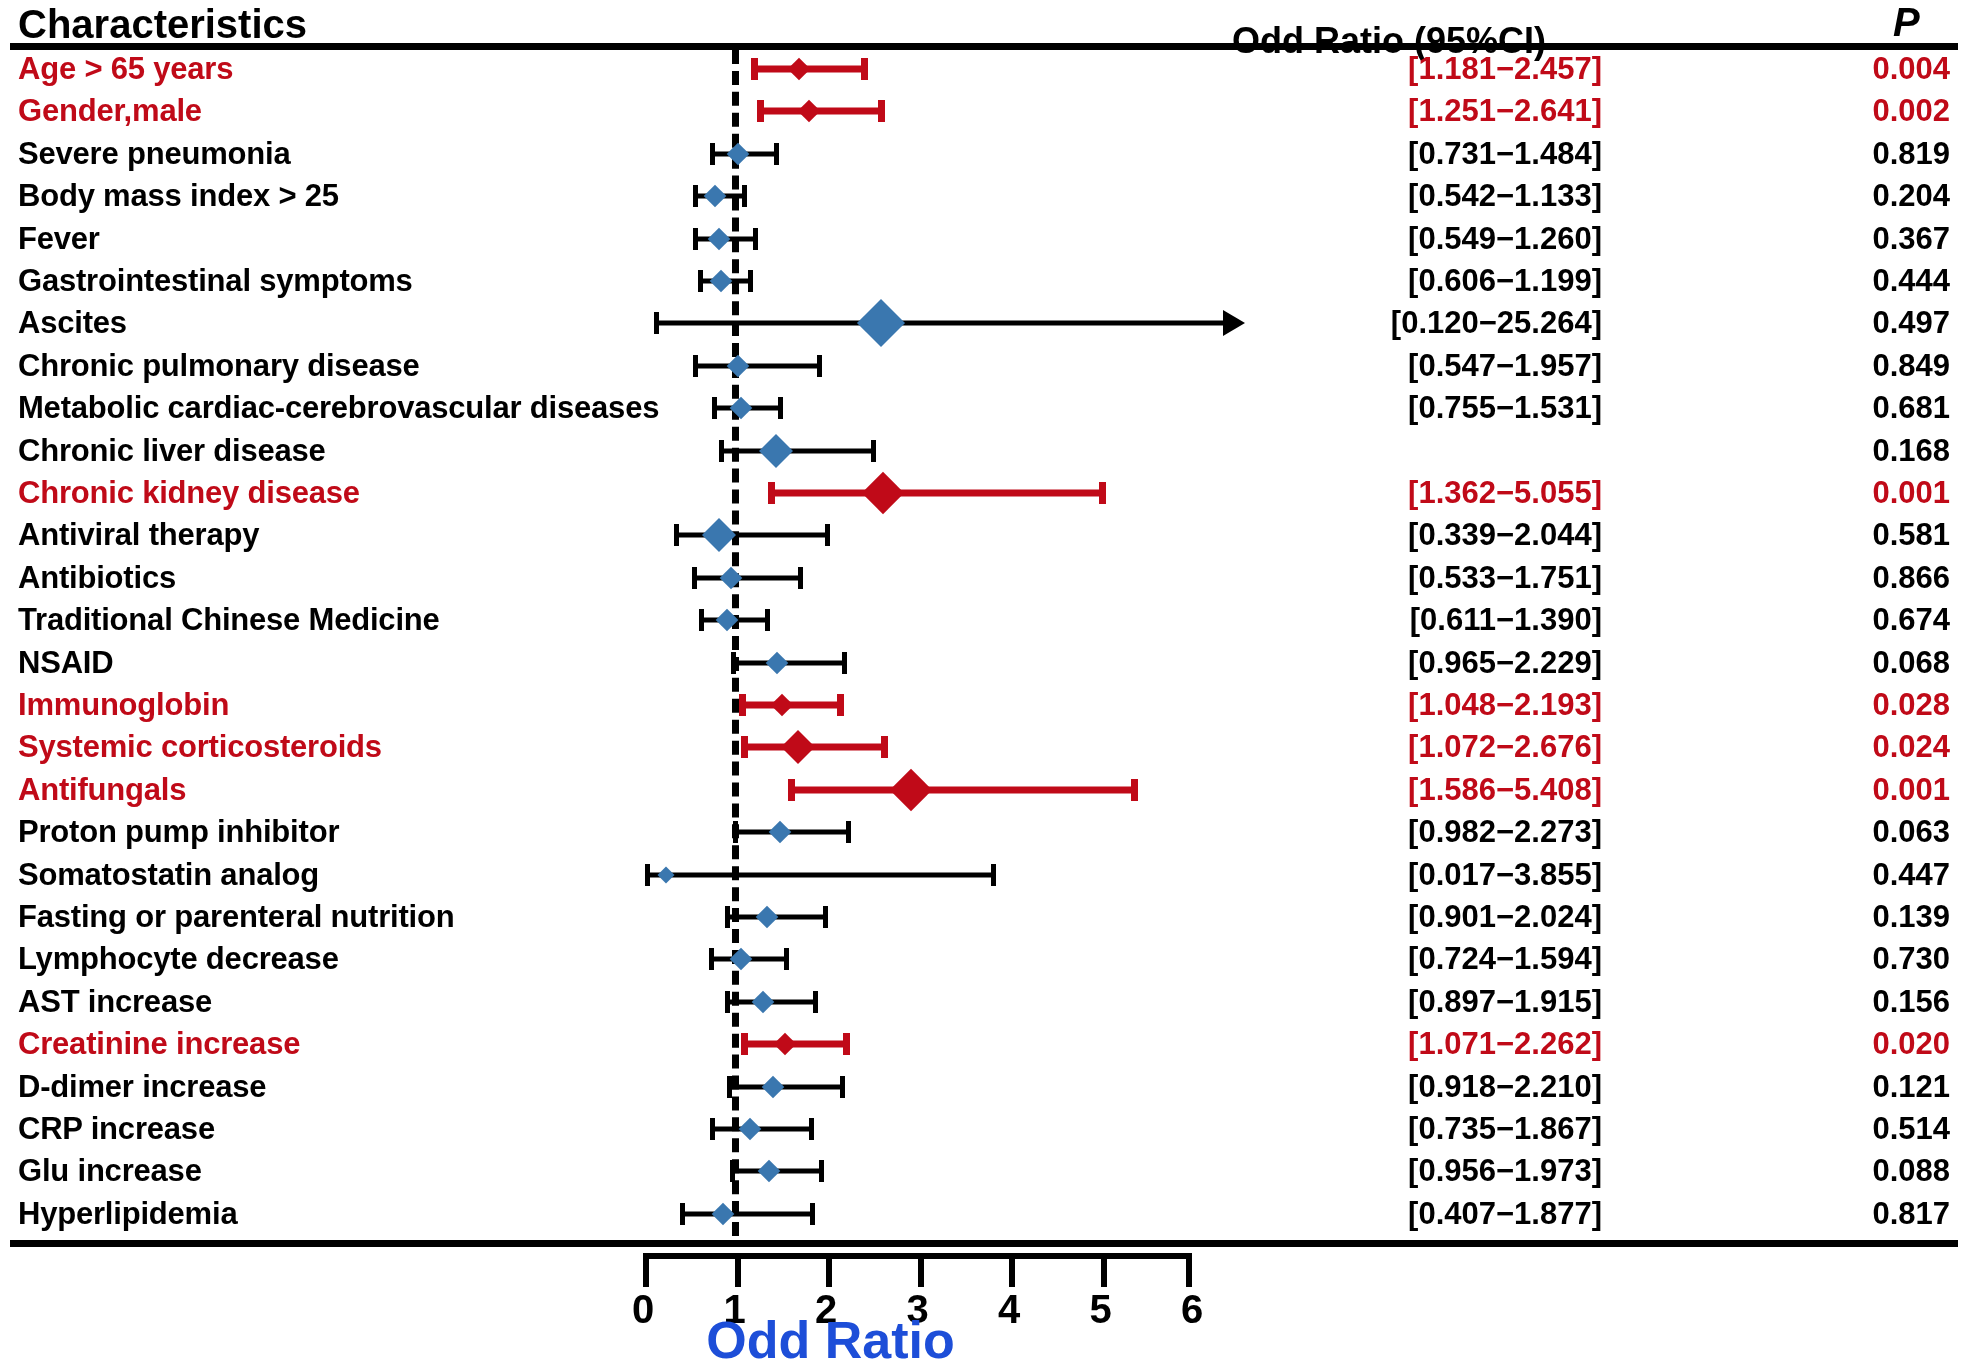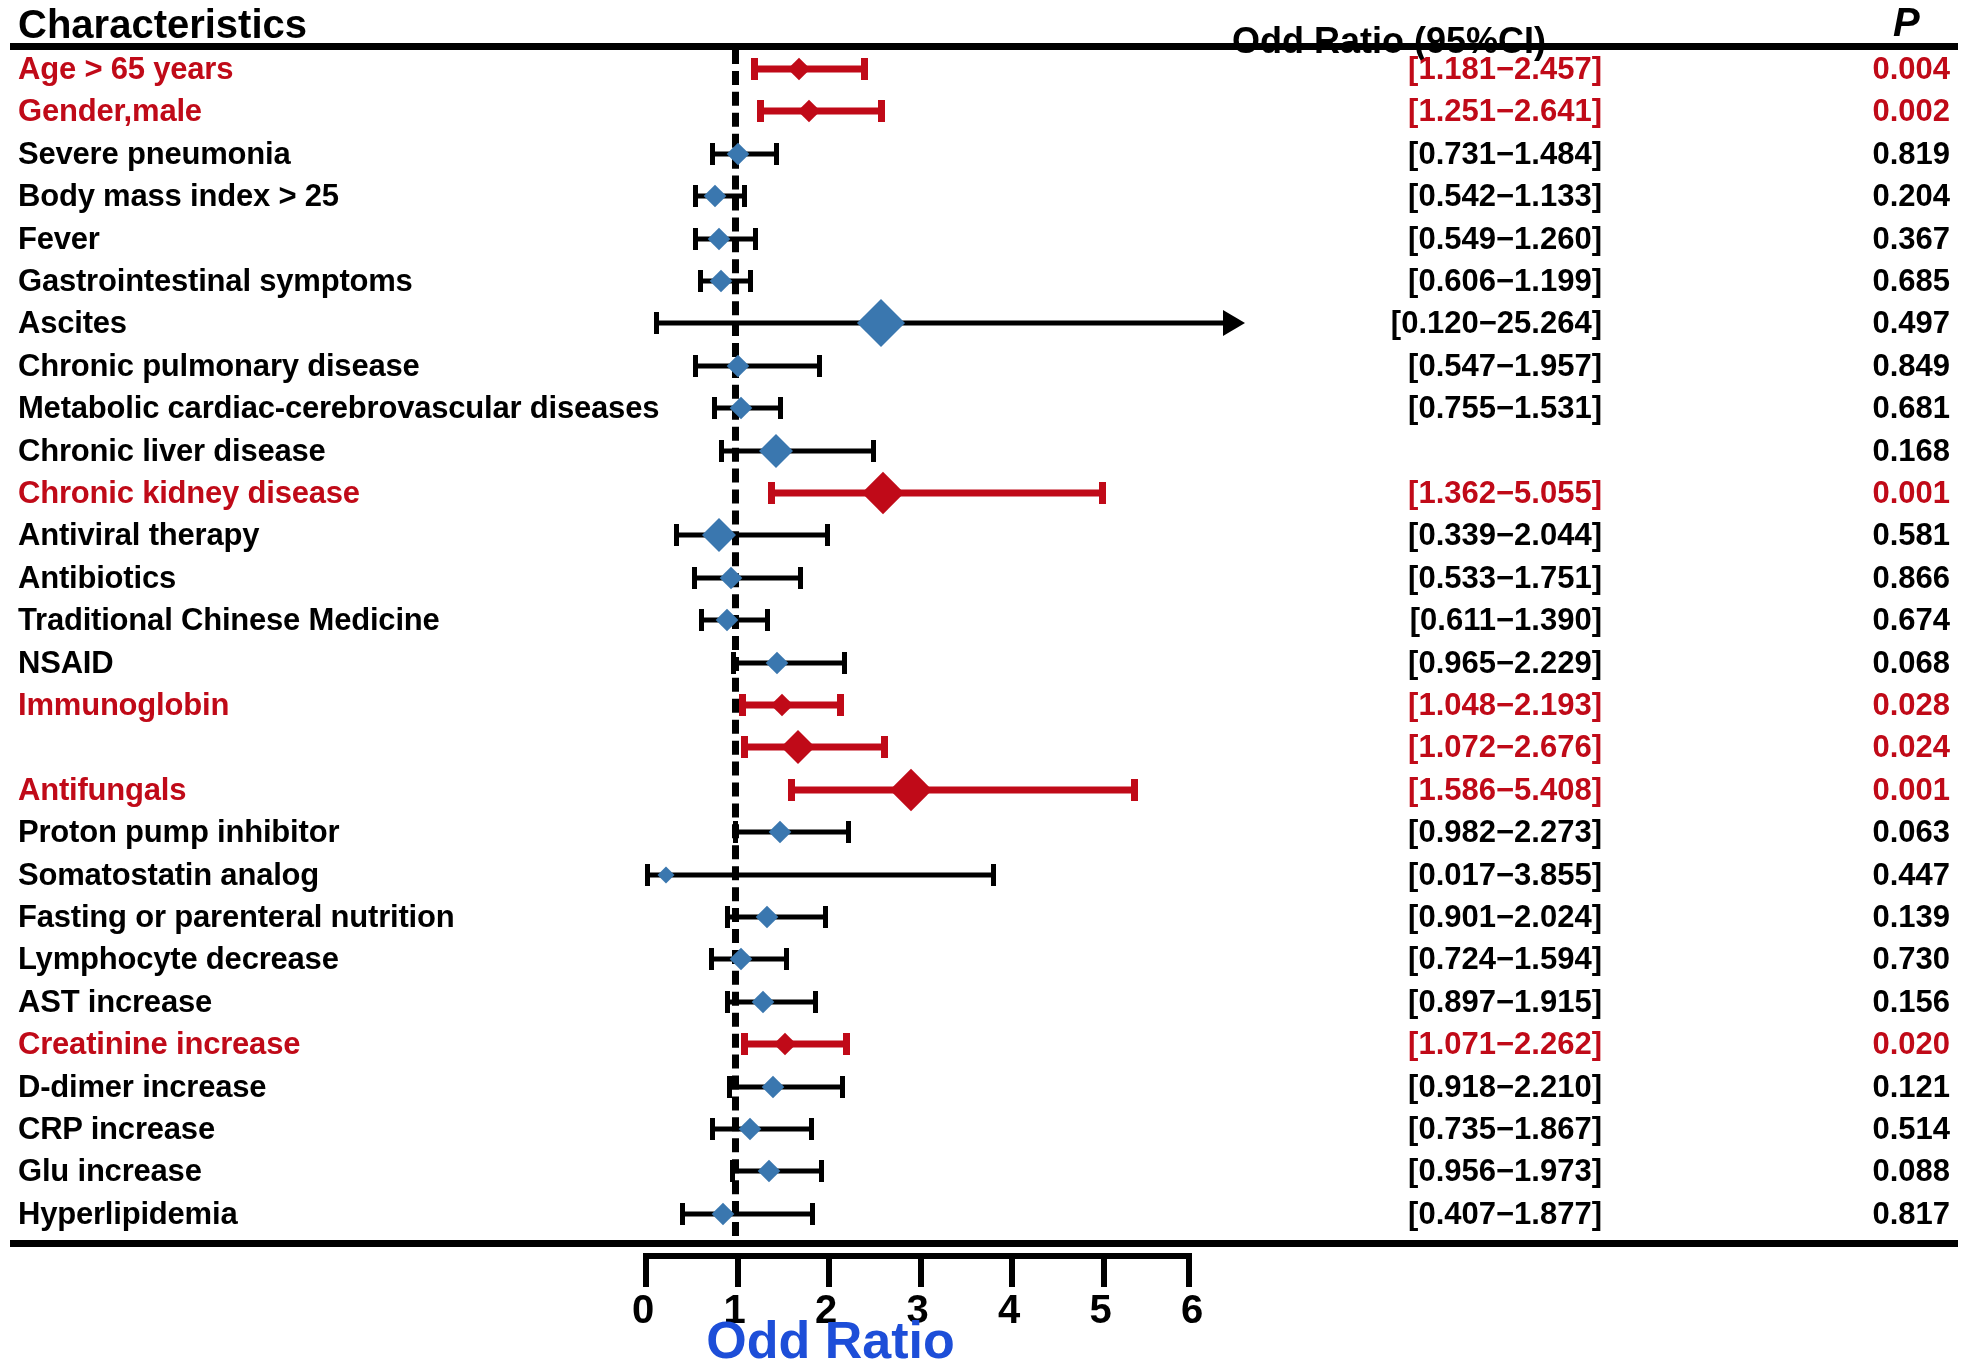--- a/index.html
+++ b/index.html
@@ -123,21 +123,21 @@
         <div class="ci nonsig">[0.549−1.260]</div>
         <div class="pv nonsig">0.367</div>
       </div>
       <div class="row" style="top: 262px;">
         <div class="label nonsig">Gastrointestinal symptoms</div>
         <div class="whisker" style="left: 698.449px; width: 54.2595px; height: 5px; background: rgb(0, 0, 0);"></div>
         <div class="cap" style="left: 698.449px; width: 5px; background: rgb(0, 0, 0);"></div>
         <div class="cap" style="left: 747.708px; width: 5px; background: rgb(0, 0, 0);"></div>
         <div class="diamond" style="left: 721.049px; width: 16px; height: 16px; background: rgb(58, 119, 175);"></div>
         <div class="ci nonsig">[0.606−1.199]</div>
-        <div class="pv nonsig">0.685</div>
+        <div class="pv nonsig">0.444</div>
       </div>
       <div class="row" style="top: 304.4px;">
         <div class="label nonsig">Ascites</div>
         <div class="whisker" style="left: 653.98px; width: 571.02px; height: 5px; background: rgb(0, 0, 0);"></div>
         <div class="cap" style="left: 653.98px; width: 5px; background: rgb(0, 0, 0);"></div>
         <div class="arrowhead" style="left: 1223px; border-left-color: rgb(0, 0, 0);"></div>
         <div class="diamond" style="left: 880.9px; width: 34px; height: 34px; background: rgb(58, 119, 175);"></div>
         <div class="ci nonsig">[0.120−25.264]</div>
         <div class="pv nonsig">0.497</div>
       </div>
@@ -215,20 +215,21 @@
       <div class="row" style="top: 686px;">
         <div class="label sig">Immunoglobin</div>
         <div class="whisker" style="left: 738.892px; width: 104.767px; height: 7px; background: rgb(192, 10, 24);"></div>
         <div class="cap" style="left: 738.892px; width: 7px; background: rgb(192, 10, 24);"></div>
         <div class="cap" style="left: 836.659px; width: 7px; background: rgb(192, 10, 24);"></div>
         <div class="diamond" style="left: 781.714px; width: 16px; height: 16px; background: rgb(192, 10, 24);"></div>
         <div class="ci sig">[1.048−2.193]</div>
         <div class="pv sig">0.028</div>
       </div>
       <div class="row" style="top: 728.4px;">
+        <div class="label sig">Systemic corticosteroids</div>
         <div class="whisker" style="left: 741.088px; width: 146.766px; height: 7px; background: rgb(192, 10, 24);"></div>
         <div class="cap" style="left: 741.088px; width: 7px; background: rgb(192, 10, 24);"></div>
         <div class="cap" style="left: 880.854px; width: 7px; background: rgb(192, 10, 24);"></div>
         <div class="diamond" style="left: 798.001px; width: 24px; height: 24px; background: rgb(192, 10, 24);"></div>
         <div class="ci sig">[1.072−2.676]</div>
         <div class="pv sig">0.024</div>
       </div>
       <div class="row" style="top: 770.8px;">
         <div class="label sig">Antifungals</div>
         <div class="whisker" style="left: 788.119px; width: 349.713px; height: 7px; background: rgb(192, 10, 24);"></div>

